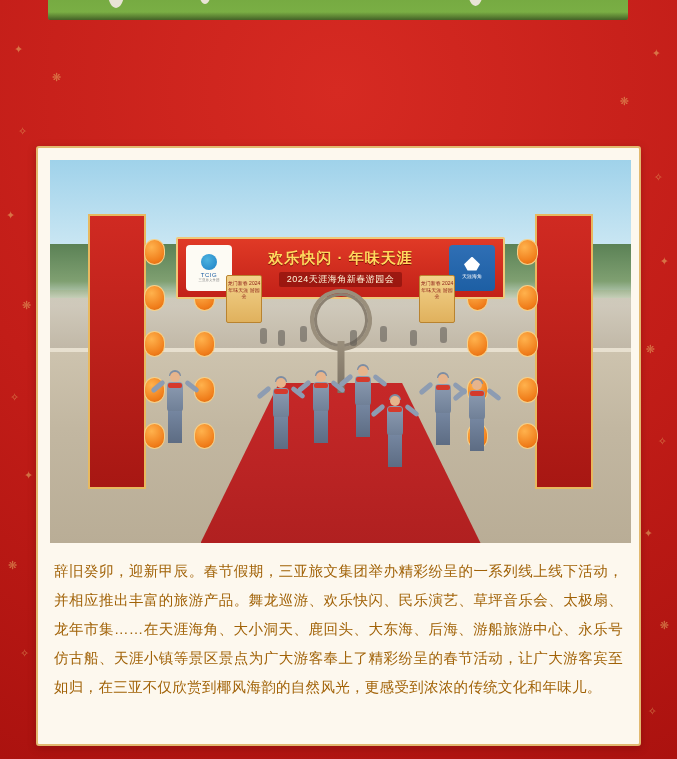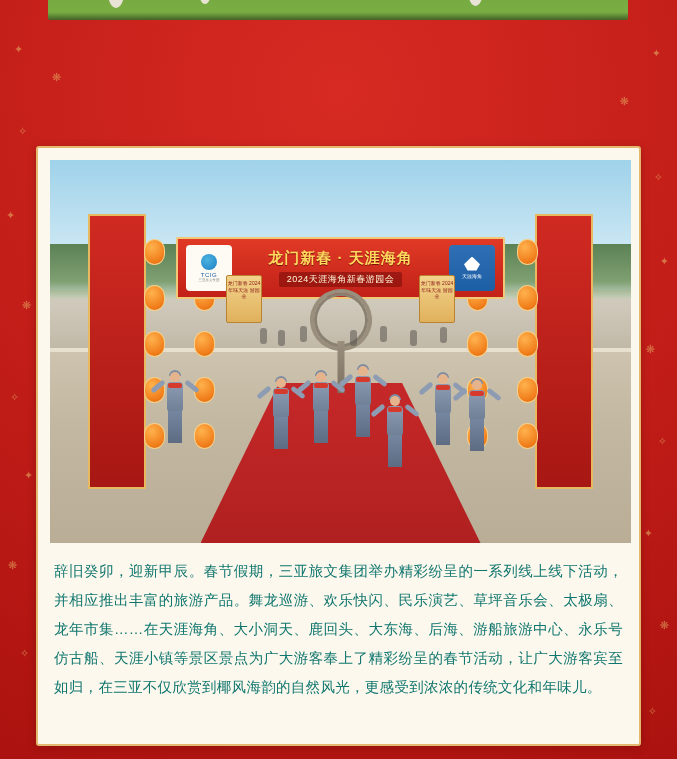--- a/index.html
+++ b/index.html
@@ -342,21 +342,21 @@
     border-radius: 3px;
     background: rgba(90,85,80,.55);
   }
 
   
   .body-text {
     margin-top: 14px;
     padding: 0 4px 16px 4px;
     font-size: 14.5px;
     line-height: 2.0;
-    color: #0f766e;
+    color: #a16207;
     text-align: justify;
     letter-spacing: .3px;
   }
 </style>
 </head>
 <body>
 
 <div class="page">
 
   <span class="fleck" style="left:14px;  top:44px;">✦</span>
@@ -429,21 +429,21 @@
         <div class="lantern"></div>
       </div>
 
       <div class="banner">
         <div class="banner-logo">
           <div class="mark"></div>
           <div class="lbl">TCIG</div>
           <div class="sub">三亚旅文集团</div>
         </div>
         <div class="banner-text">
-          <div class="banner-title">龙门新春 · 天涯海角</div>
+          <div class="banner-title">欢乐快闪 · 年味天涯</div>
           <div class="banner-sub">2024天涯海角新春游园会</div>
         </div>
         <div class="banner-logo2">
           <div class="wave"></div>
           <div class="lbl">天涯海角</div>
         </div>
       </div>
 
       <div class="pillar-sign left">龙门新春 2024年味天涯 游园会</div>
       <div class="pillar-sign right">龙门新春 2024年味天涯 游园会</div>

